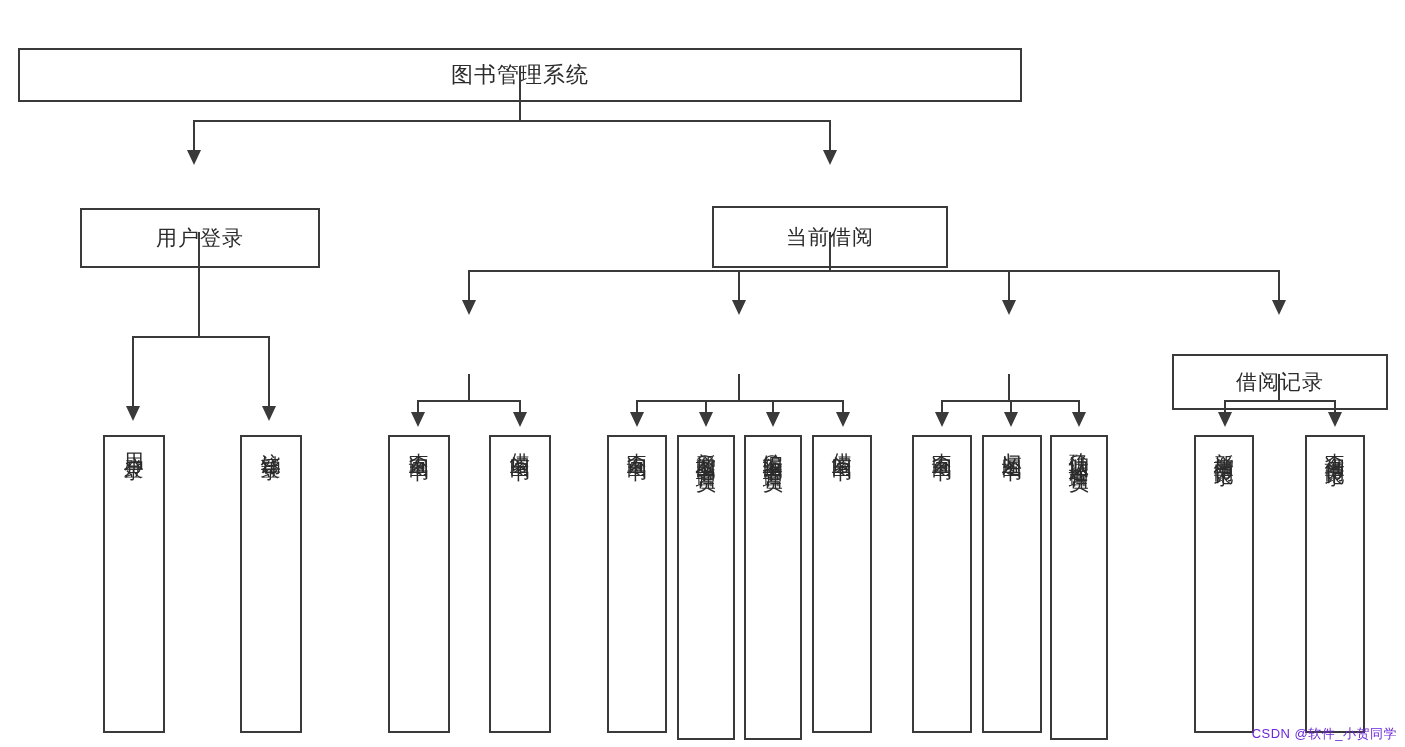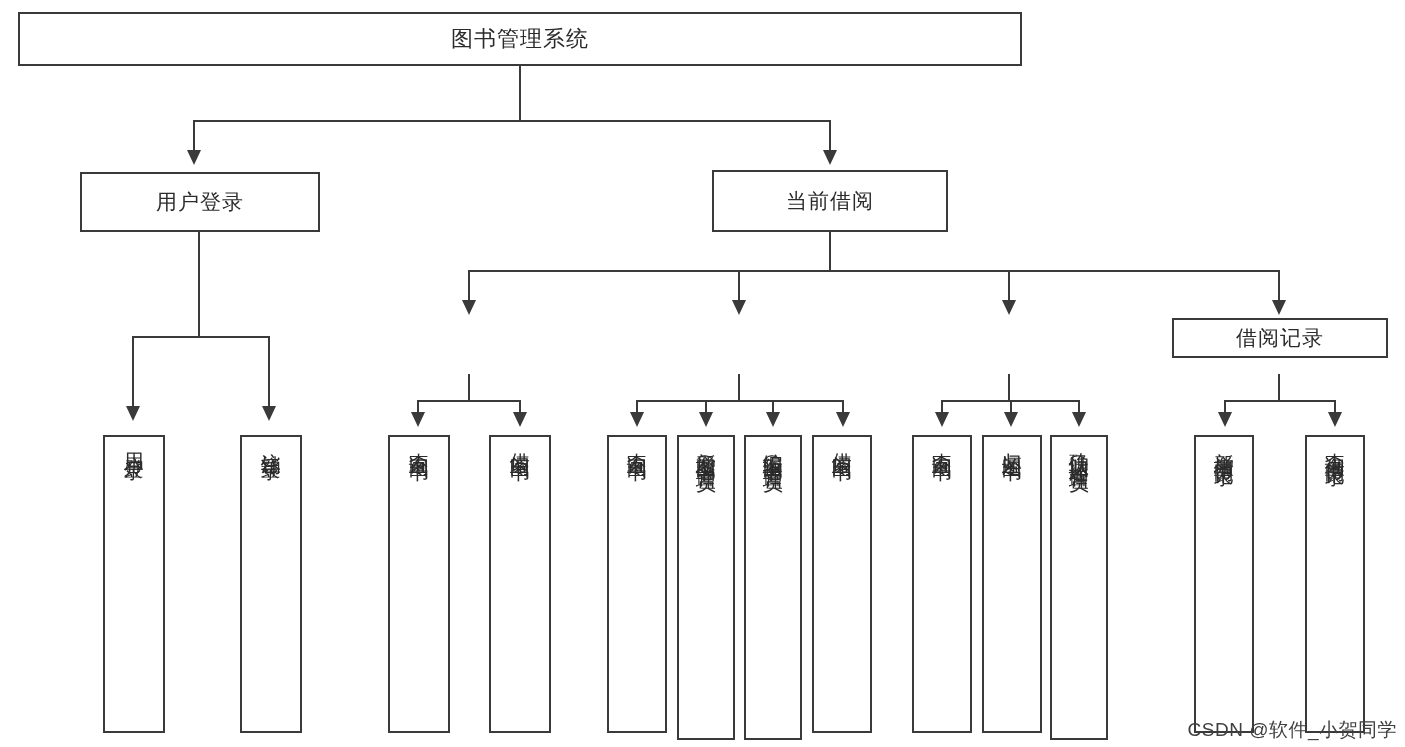--- a/index.html
+++ b/index.html
@@ -26,20 +26,21 @@
     background: #ffffff;
     display: flex;
     align-items: center;
     justify-content: center;
     color: #2b2b2b;
   }
   .node.horiz {
     font-size: 21px;
     letter-spacing: 1px;
     line-height: 1.1;
+    margin-top: 36px;
   }
   .node.root {
     font-size: 22px;
   }
   .node.vert {
     align-items: flex-start;
     justify-content: center;
     padding-top: 0;
   }
   .vert-text {
@@ -64,22 +65,22 @@
     height: 0;
     border-left: 7px solid transparent;
     border-right: 7px solid transparent;
     border-top: 15px solid #3a3a3a;
   }
   
   #watermark {
     position: absolute;
     right: 8px;
     bottom: 4px;
-    font-size: 19px;
-    color: #404040;
+    font-size: 13px;
+    color: #6d28d9;
     letter-spacing: 0.5px;
     white-space: nowrap;
     user-select: none;
   }
 </style>
 </head>
 <body>
 
 <div id="canvas">
 
@@ -123,21 +124,21 @@
 
   <div class="line vline" style="left:468px; top:270px; width:2.4px; height:32px;"></div>
   <div class="arrow" style="left:462px; top:300px;"></div>
   <div class="line vline" style="left:738px; top:270px; width:2.4px; height:32px;"></div>
   <div class="arrow" style="left:732px; top:300px;"></div>
   <div class="line vline" style="left:1008px; top:270px; width:2.4px; height:32px;"></div>
   <div class="arrow" style="left:1002px; top:300px;"></div>
   <div class="line vline" style="left:1278px; top:270px; width:2.4px; height:32px;"></div>
   <div class="arrow" style="left:1272px; top:300px;"></div>
 
-  <div class="node horiz" style="left:1172px; top:318px; width:216px; height:40px;text-align:right;">
+  <div class="node horiz" style="left:1172px; top:318px; width:216px; height:56px;text-align:right;">
     <span>借阅记录</span>
   </div>
 
   <div class="line vline" style="left:468px; top:374px; width:2.4px; height:28px;"></div>
   <div class="line hline" style="left:417px; top:400px; width:104px; height:2.4px;"></div>
   <div class="line vline" style="left:417px; top:400px; width:2.4px; height:14px;"></div>
   <div class="arrow" style="left:411px; top:412px;"></div>
   <div class="line vline" style="left:519px; top:400px; width:2.4px; height:14px;"></div>
   <div class="arrow" style="left:513px; top:412px;"></div>
 

